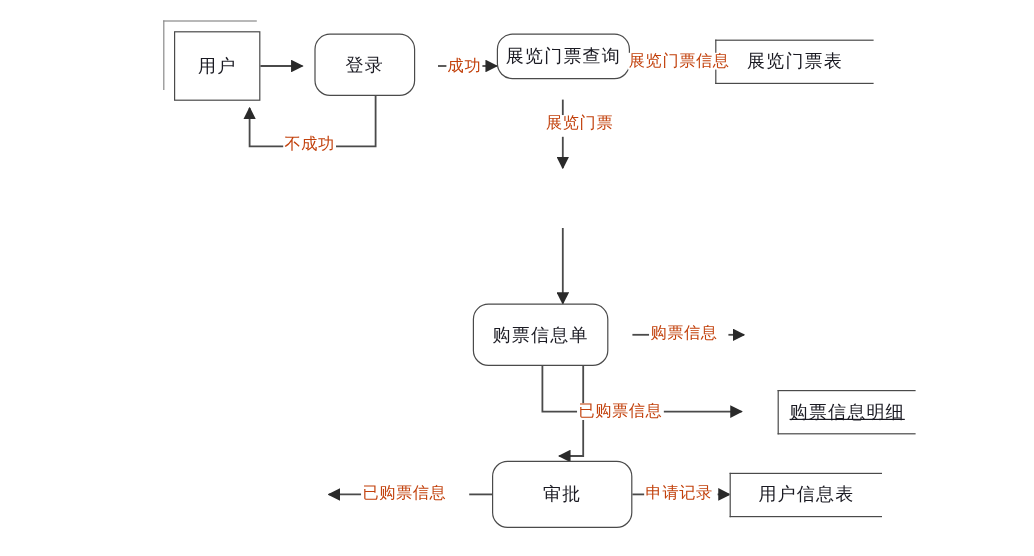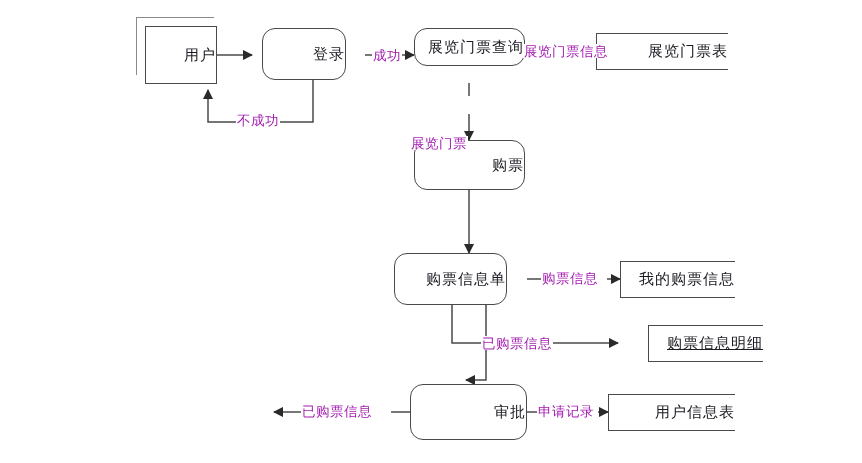--- a/index.html
+++ b/index.html
@@ -25,21 +25,21 @@
     height: 463px;
     pointer-events: none;
   }
 
   
   .node {
     position: absolute;
     box-sizing: border-box;
     display: flex;
     align-items: center;
-    justify-content: flex-end;
+    justify-content: center;
     color: #1a1a22;
     font-size: 15px;
     letter-spacing: 1px;
     white-space: nowrap;
     background: #ffffff;
   }
 
   
   .proc {
     border: 1.4px solid #4a4a4a;
@@ -63,21 +63,21 @@
     border-top: 1.4px solid #4a4a4a;
     border-bottom: 1.4px solid #4a4a4a;
     border-left: 1.4px solid #4a4a4a;
     border-right: none;
   }
 
   
   .elabel {
     position: absolute;
     font-size: 13.5px;
-    color: #a21caf;
+    color: #c2410c;
     letter-spacing: 0.5px;
     white-space: nowrap;
     background: #ffffff;
     padding: 0 1px;
     line-height: 14px;
   }
 </style>
 </head>
 <body>
 
@@ -125,56 +125,50 @@
   </div>
 
   <div class="node proc" style="left:262px; top:28px; width:84px; height:52px;">
     <span>登录</span>
   </div>
 
   <div class="node proc" style="left:414px; top:28px; width:111px; height:38px;">
     <span>展览门票查询</span>
   </div>
 
-  <div class="node proc" style="left:414px; top:140px; width:111px; height:50px;">
-    <span>购票</span>
-  </div>
 
   <div class="node proc" style="left:394px; top:253px; width:113px; height:52px;">
     <span>购票信息单</span>
   </div>
 
   <div class="node proc" style="left:410px; top:384px; width:117px; height:56px;">
     <span>审批</span>
   </div>
 
   <div class="node store" style="left:596px; top:33px; width:132px; height:37px;">
     <span>展览门票表</span>
   </div>
 
-  <div class="node store" style="left:620px; top:261px; width:115px; height:37px;">
-    <span>我的购票信息</span>
-  </div>
 
   <div class="node store" style="left:648px; top:325px; width:115px; height:37px;text-decoration:underline;">
     <span>购票信息明细</span>
   </div>
 
   <div class="node store" style="left:608px; top:394px; width:127px; height:37px;">
     <span>用户信息表</span>
   </div>
 
 
   <div class="elabel" style="left:372px; top:48px;">成功</div>
 
   <div class="elabel" style="left:236px; top:113px;">不成功</div>
 
   <div class="elabel" style="left:523px; top:44px;">展览门票信息</div>
 
-  <div class="elabel" style="left:410px; top:96px;margin-top:40px;">展览门票</div>
+  <div class="elabel" style="left:454px; top:96px;">展览门票</div>
 
   <div class="elabel" style="left:541px; top:271px;">购票信息</div>
 
   <div class="elabel" style="left:481px; top:336px;">已购票信息</div>
 
   <div class="elabel" style="left:537px; top:404px;">申请记录</div>
 
   <div class="elabel" style="left:301px; top:404px;">已购票信息</div>
 
 </div>

